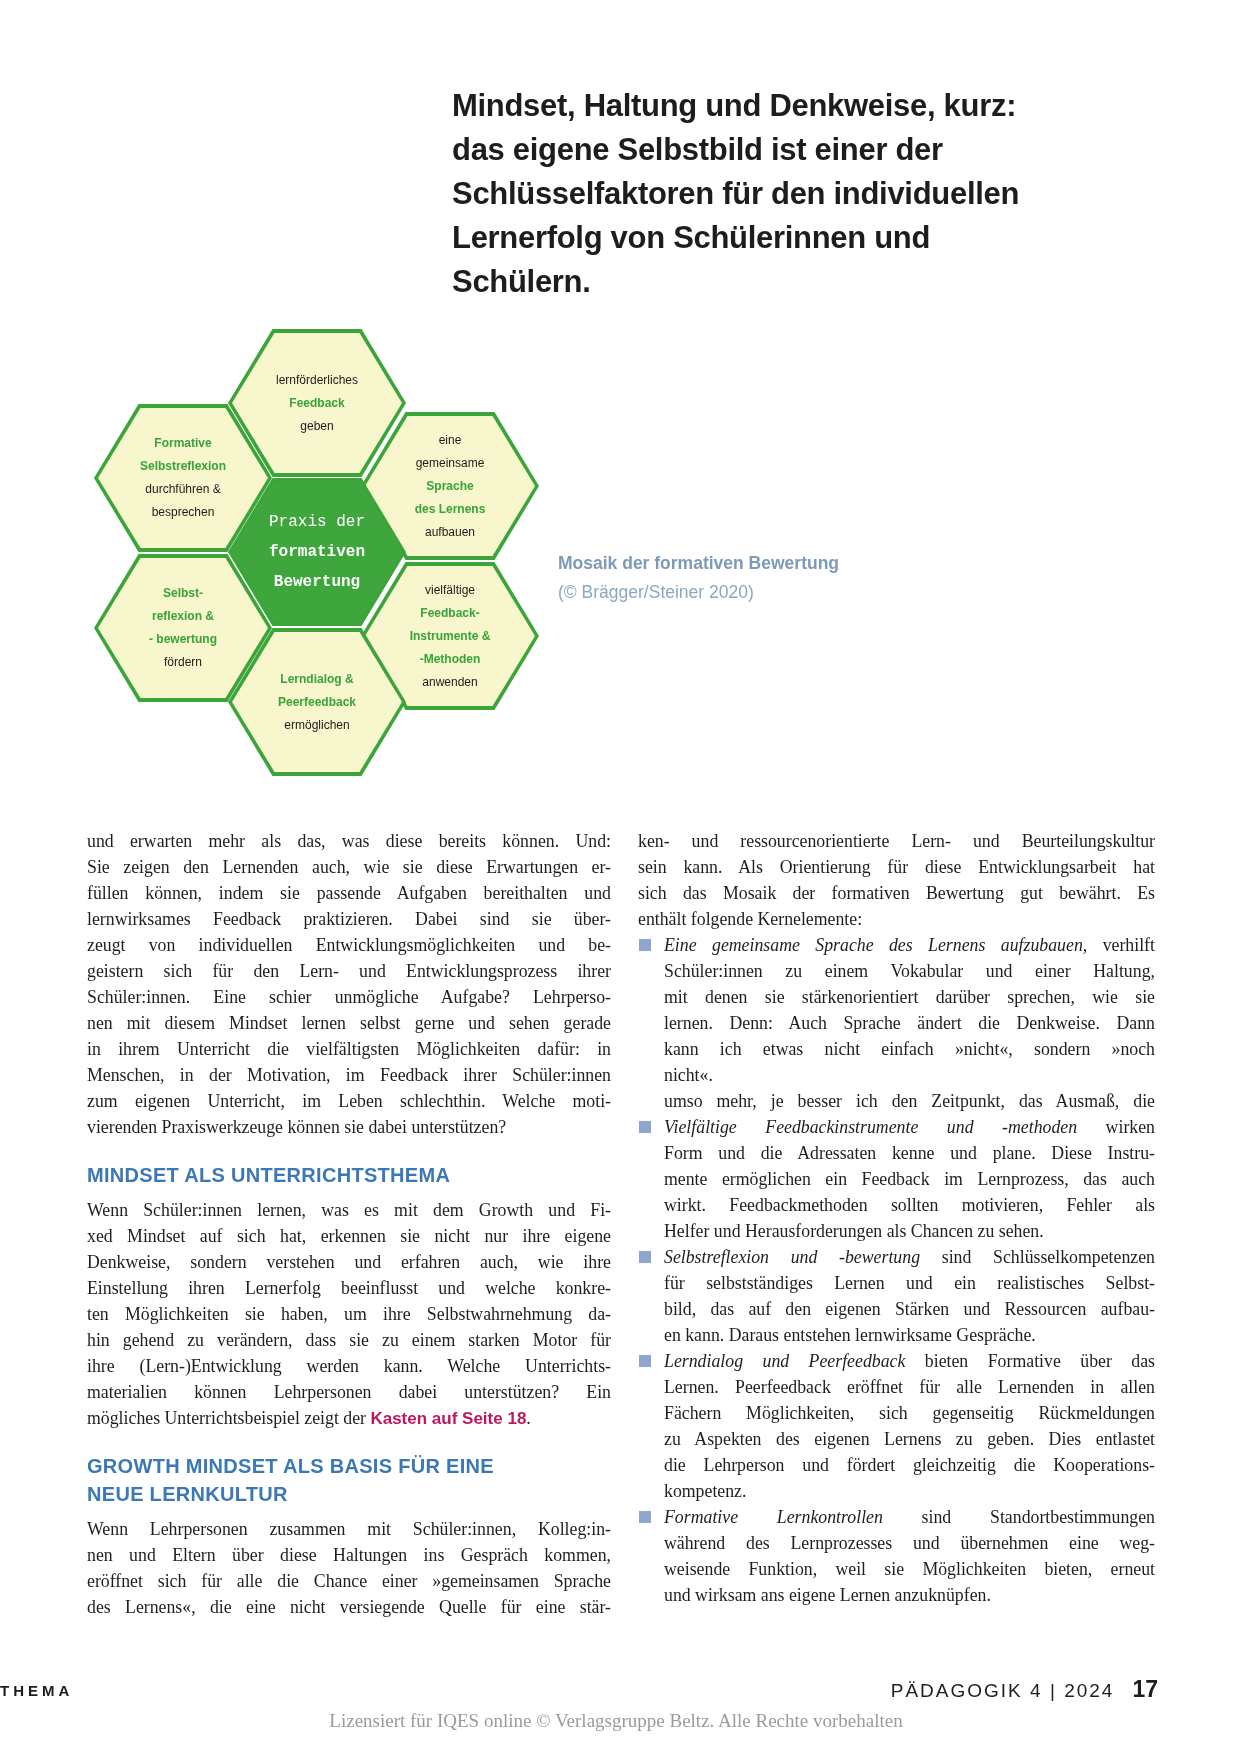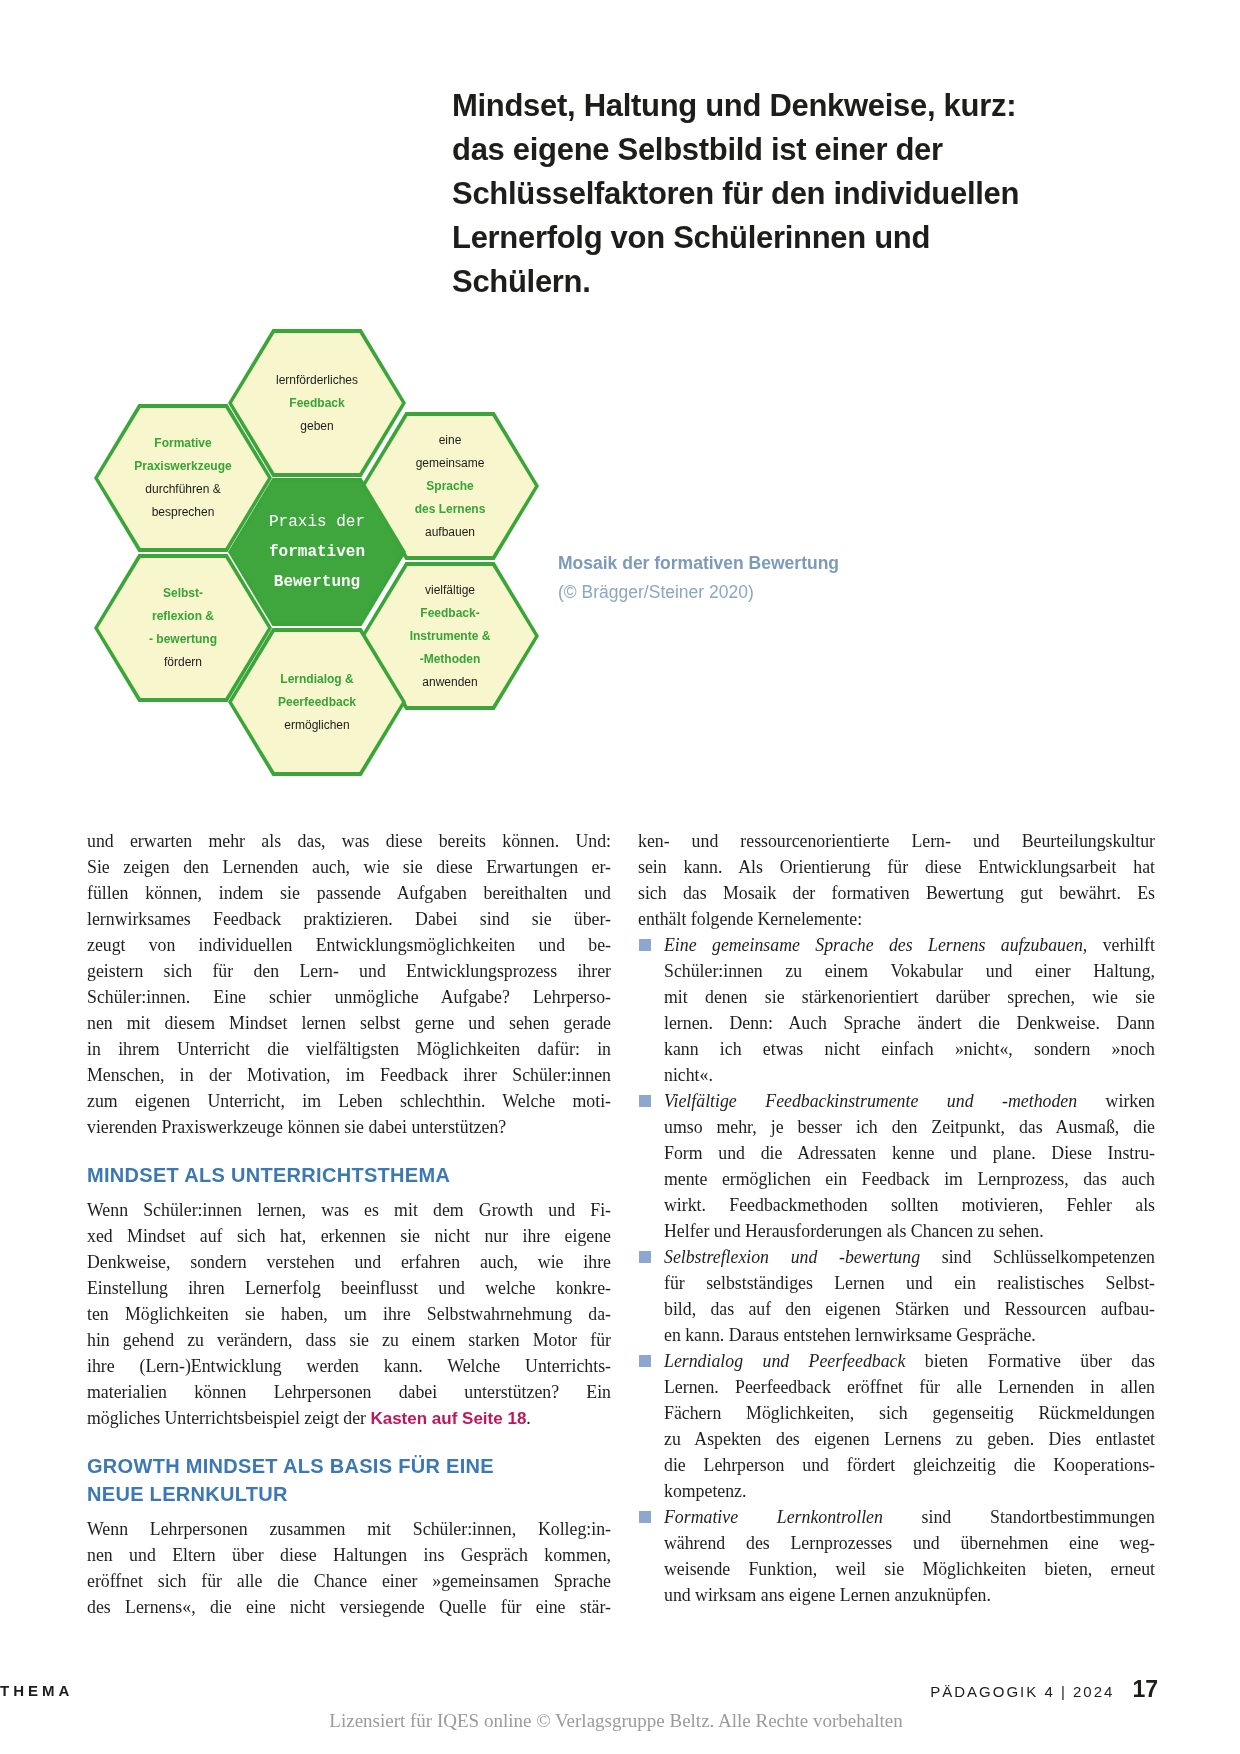--- a/index.html
+++ b/index.html
@@ -54,21 +54,21 @@
   .sec-h{margin:21px 0 8px 0;font-family:"Liberation Sans",sans-serif;font-weight:bold;
          font-size:20px;line-height:28px;letter-spacing:0.3px;color:#3c78b4;
          text-align:left;text-align-last:left;white-space:nowrap;}
 
   
   .footer-thema{position:absolute;left:0;right:0;top:1682px;
        font-family:"Liberation Sans",sans-serif;font-weight:bold;font-size:15px;
        letter-spacing:4px;color:#1d1d1b;}
   .footer-right{position:absolute;right:74px;top:1676px;display:flex;align-items:baseline;gap:18px;
        font-family:"Liberation Sans",sans-serif;color:#1d1d1b;}
-  .journal{font-size:15px;letter-spacing:2px;}
+  .journal{font-size:19px;letter-spacing:2px;}
   .pagenum{font-size:23px;font-weight:bold;}
   .license{position:absolute;left:0;right:0;top:1710px;text-align:center;
        font-family:"Liberation Serif",serif;font-size:19px;color:#9b9b9b;}
 </style>
 </head>
 <body>
 
 <div class="page">
 
   <div class="headline">
@@ -85,21 +85,21 @@
         <div class="content">
           <div class="hl">lernförderliches</div>
           <div class="hl hl-em">Feedback</div>
           <div class="hl">geben</div>
         </div>
       </div>
       <div class="hex hex-tl">
         <div class="fill"></div>
         <div class="content">
           <div class="hl hl-em">Formative</div>
-          <div class="hl hl-em">Praxiswerkzeuge</div>
+          <div class="hl hl-em">Selbstreflexion</div>
           <div class="hl">durchführen &amp;</div>
           <div class="hl">besprechen</div>
         </div>
       </div>
       <div class="hex hex-tr">
         <div class="fill"></div>
         <div class="content">
           <div class="hl">eine</div>
           <div class="hl">gemeinsame</div>
           <div class="hl hl-em">Sprache</div>
@@ -187,22 +187,22 @@
       <div class="bl"><span>ken- und ressourcenorientierte Lern- und Beurteilungskultur</span></div>
       <div class="bl"><span>sein kann. Als Orientierung für diese Entwicklungsarbeit hat</span></div>
       <div class="bl"><span>sich das Mosaik der formativen Bewertung gut bewährt. Es</span></div>
       <div class="bl last"><span>enthält folgende Kernelemente:</span></div>
       <div class="bl pad"><span class="bullet-sq"></span><span class="it">Eine gemeinsame Sprache des Lernens aufzubauen,</span><span> verhilft</span></div>
       <div class="bl pad"><span>Schüler:innen zu einem Vokabular und einer Haltung,</span></div>
       <div class="bl pad"><span>mit denen sie stärkenorientiert darüber sprechen, wie sie</span></div>
       <div class="bl pad"><span>lernen. Denn: Auch Sprache ändert die Denkweise. Dann</span></div>
       <div class="bl pad"><span>kann ich etwas nicht einfach »nicht«, sondern »noch</span></div>
       <div class="bl last pad"><span>nicht«.</span></div>
+      <div class="bl pad"><span>umso mehr, je besser ich den Zeitpunkt, das Ausmaß, die</span></div>
       <div class="bl pad"><span class="bullet-sq"></span><span class="it">Vielfältige Feedbackinstrumente und -methoden</span><span> wirken</span></div>
-      <div class="bl pad"><span>umso mehr, je besser ich den Zeitpunkt, das Ausmaß, die</span></div>
       <div class="bl pad"><span>Form und die Adressaten kenne und plane. Diese Instru-</span></div>
       <div class="bl pad"><span>mente ermöglichen ein Feedback im Lernprozess, das auch</span></div>
       <div class="bl pad"><span>wirkt. Feedbackmethoden sollten motivieren, Fehler als</span></div>
       <div class="bl last pad"><span>Helfer und Herausforderungen als Chancen zu sehen.</span></div>
       <div class="bl pad"><span class="bullet-sq"></span><span class="it">Selbstreflexion und -bewertung</span><span> sind Schlüsselkompetenzen</span></div>
       <div class="bl pad"><span>für selbstständiges Lernen und ein realistisches Selbst-</span></div>
       <div class="bl pad"><span>bild, das auf den eigenen Stärken und Ressourcen aufbau-</span></div>
       <div class="bl last pad"><span>en kann. Daraus entstehen lernwirksame Gespräche.</span></div>
       <div class="bl pad"><span class="bullet-sq"></span><span class="it">Lerndialog und Peerfeedback</span><span> bieten Formative über das</span></div>
       <div class="bl pad"><span>Lernen. Peerfeedback eröffnet für alle Lernenden in allen</span></div>

